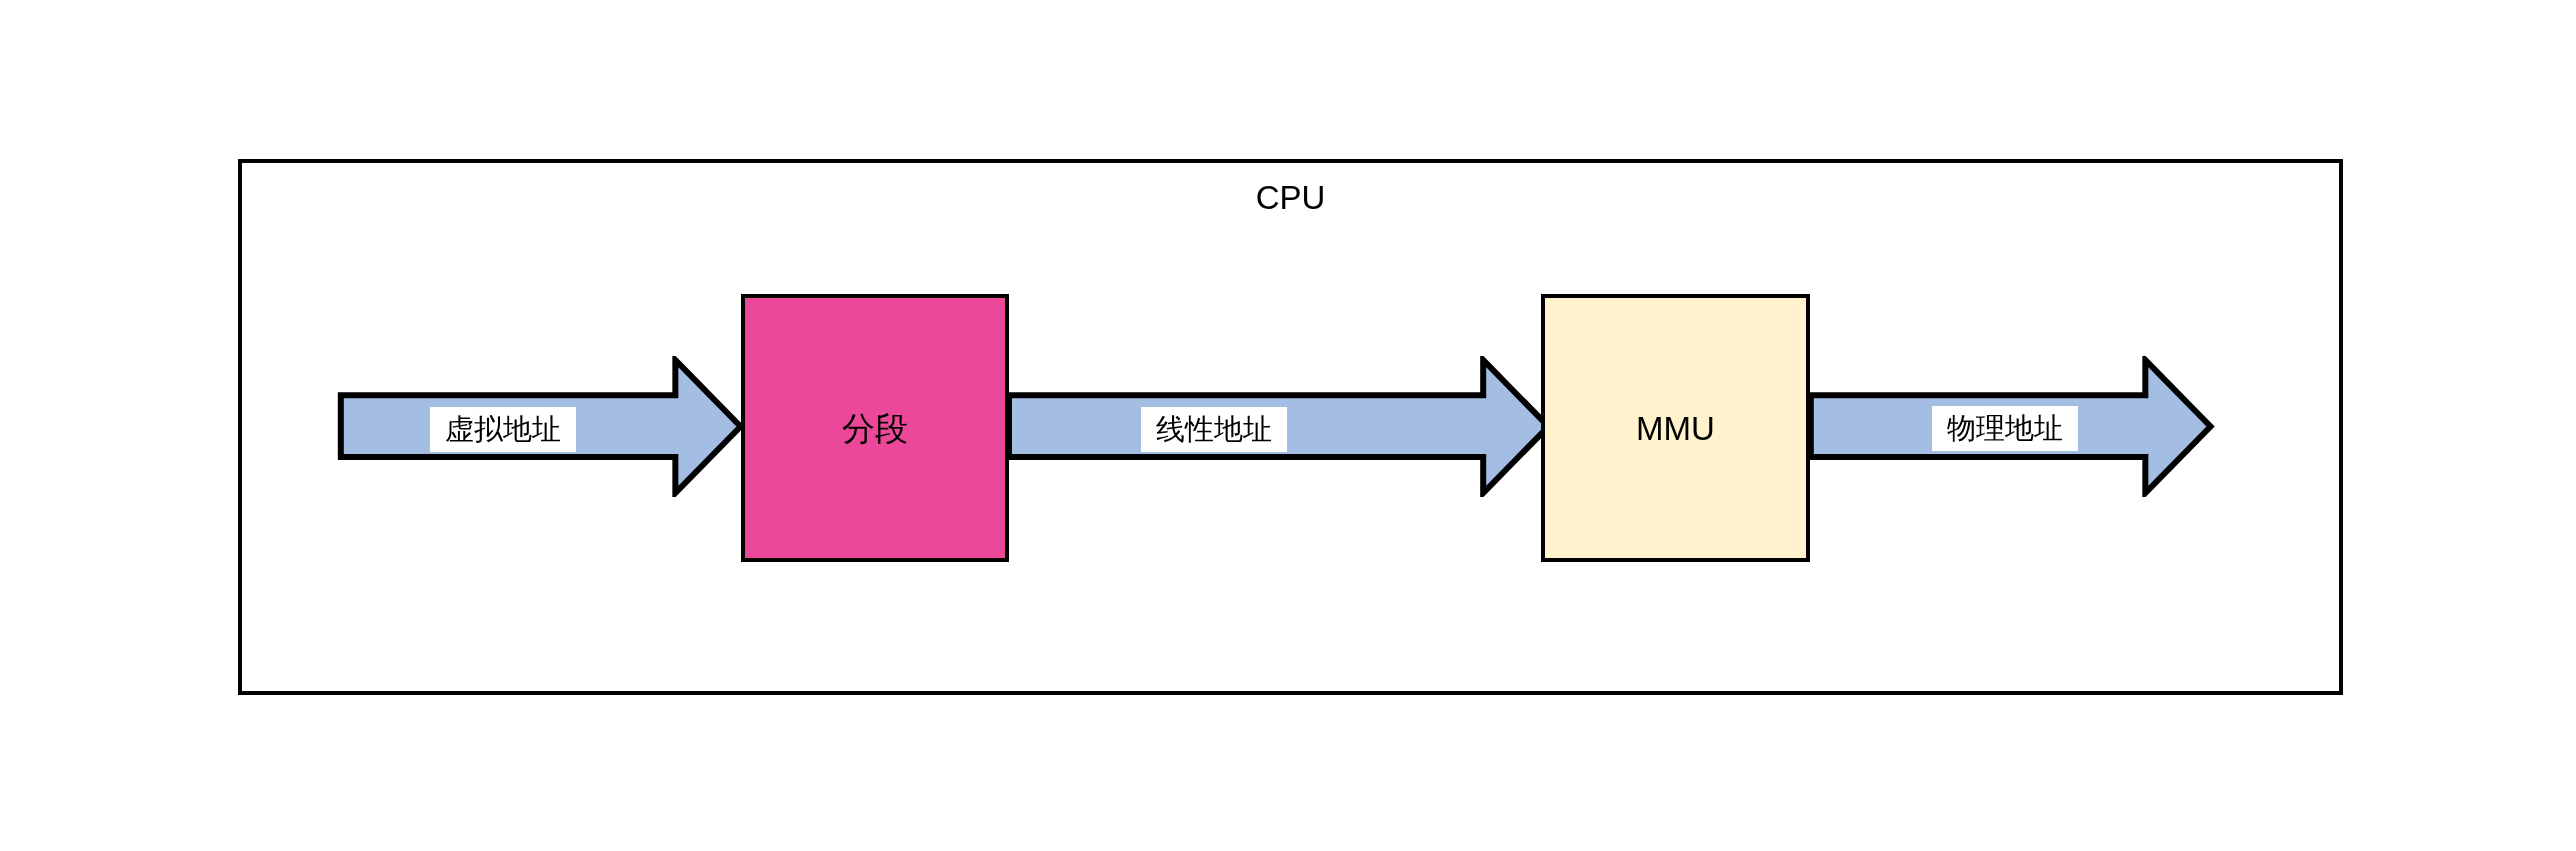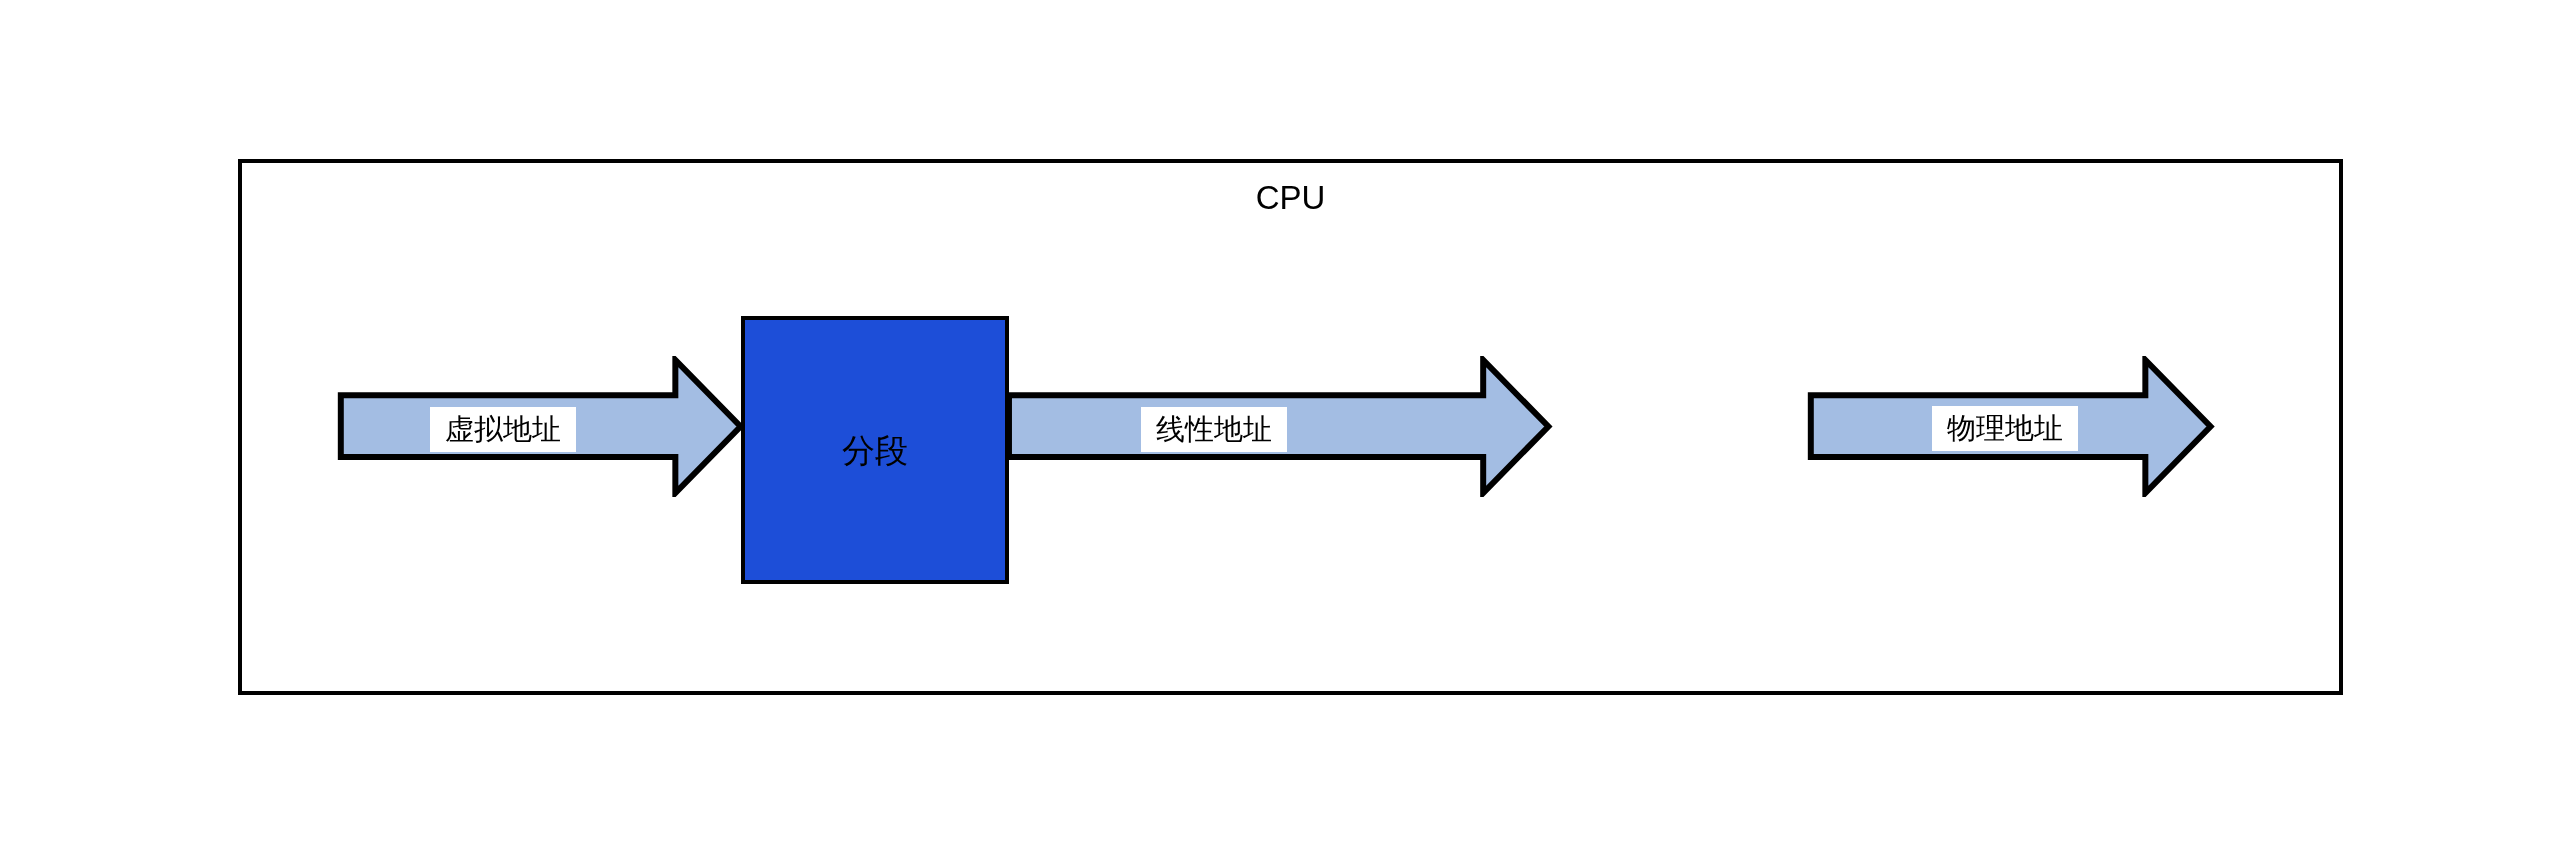--- a/index.html
+++ b/index.html
@@ -56,22 +56,21 @@
     font-size: 33px;
     line-height: 1;
     color: #000000;
     white-space: nowrap;
   }
   .proc-box.seg {
     left: 741px;
     top: 294px;
     width: 268px;
     height: 268px;
-    background: #1d4ed8;
-    margin-top: 22px;
+    background: #ec4899;
   }
   .proc-box.mmu {
     left: 1541px;
     top: 294px;
     width: 269px;
     height: 268px;
     background: #fff2cc;
   }
 
   
@@ -126,20 +125,23 @@
     <span>分段</span>
   </div>
 
   <div class="arrow-wrap arrow2">
     <svg width="548" height="141" viewBox="0 0 822 212" aria-hidden="true">
       <polygon points="5,59 718,59 718,6 816,106 718,206 718,152 5,152" fill="#a3bde3" stroke="#000000" stroke-width="9" stroke-linejoin="miter"></polygon>
     </svg>
   </div>
   <div class="arrow-label label2">线性地址</div>
 
+  <div class="proc-box mmu">
+    <span>MMU</span>
+  </div>
 
   <div class="arrow-wrap arrow3">
     <svg width="408" height="141" viewBox="0 0 612 212" aria-hidden="true">
       <polygon points="5,59 508,59 508,6 606,106 508,206 508,152 5,152" fill="#a3bde3" stroke="#000000" stroke-width="9" stroke-linejoin="miter"></polygon>
     </svg>
   </div>
   <div class="arrow-label label3">物理地址</div>
 
 </div>
 

